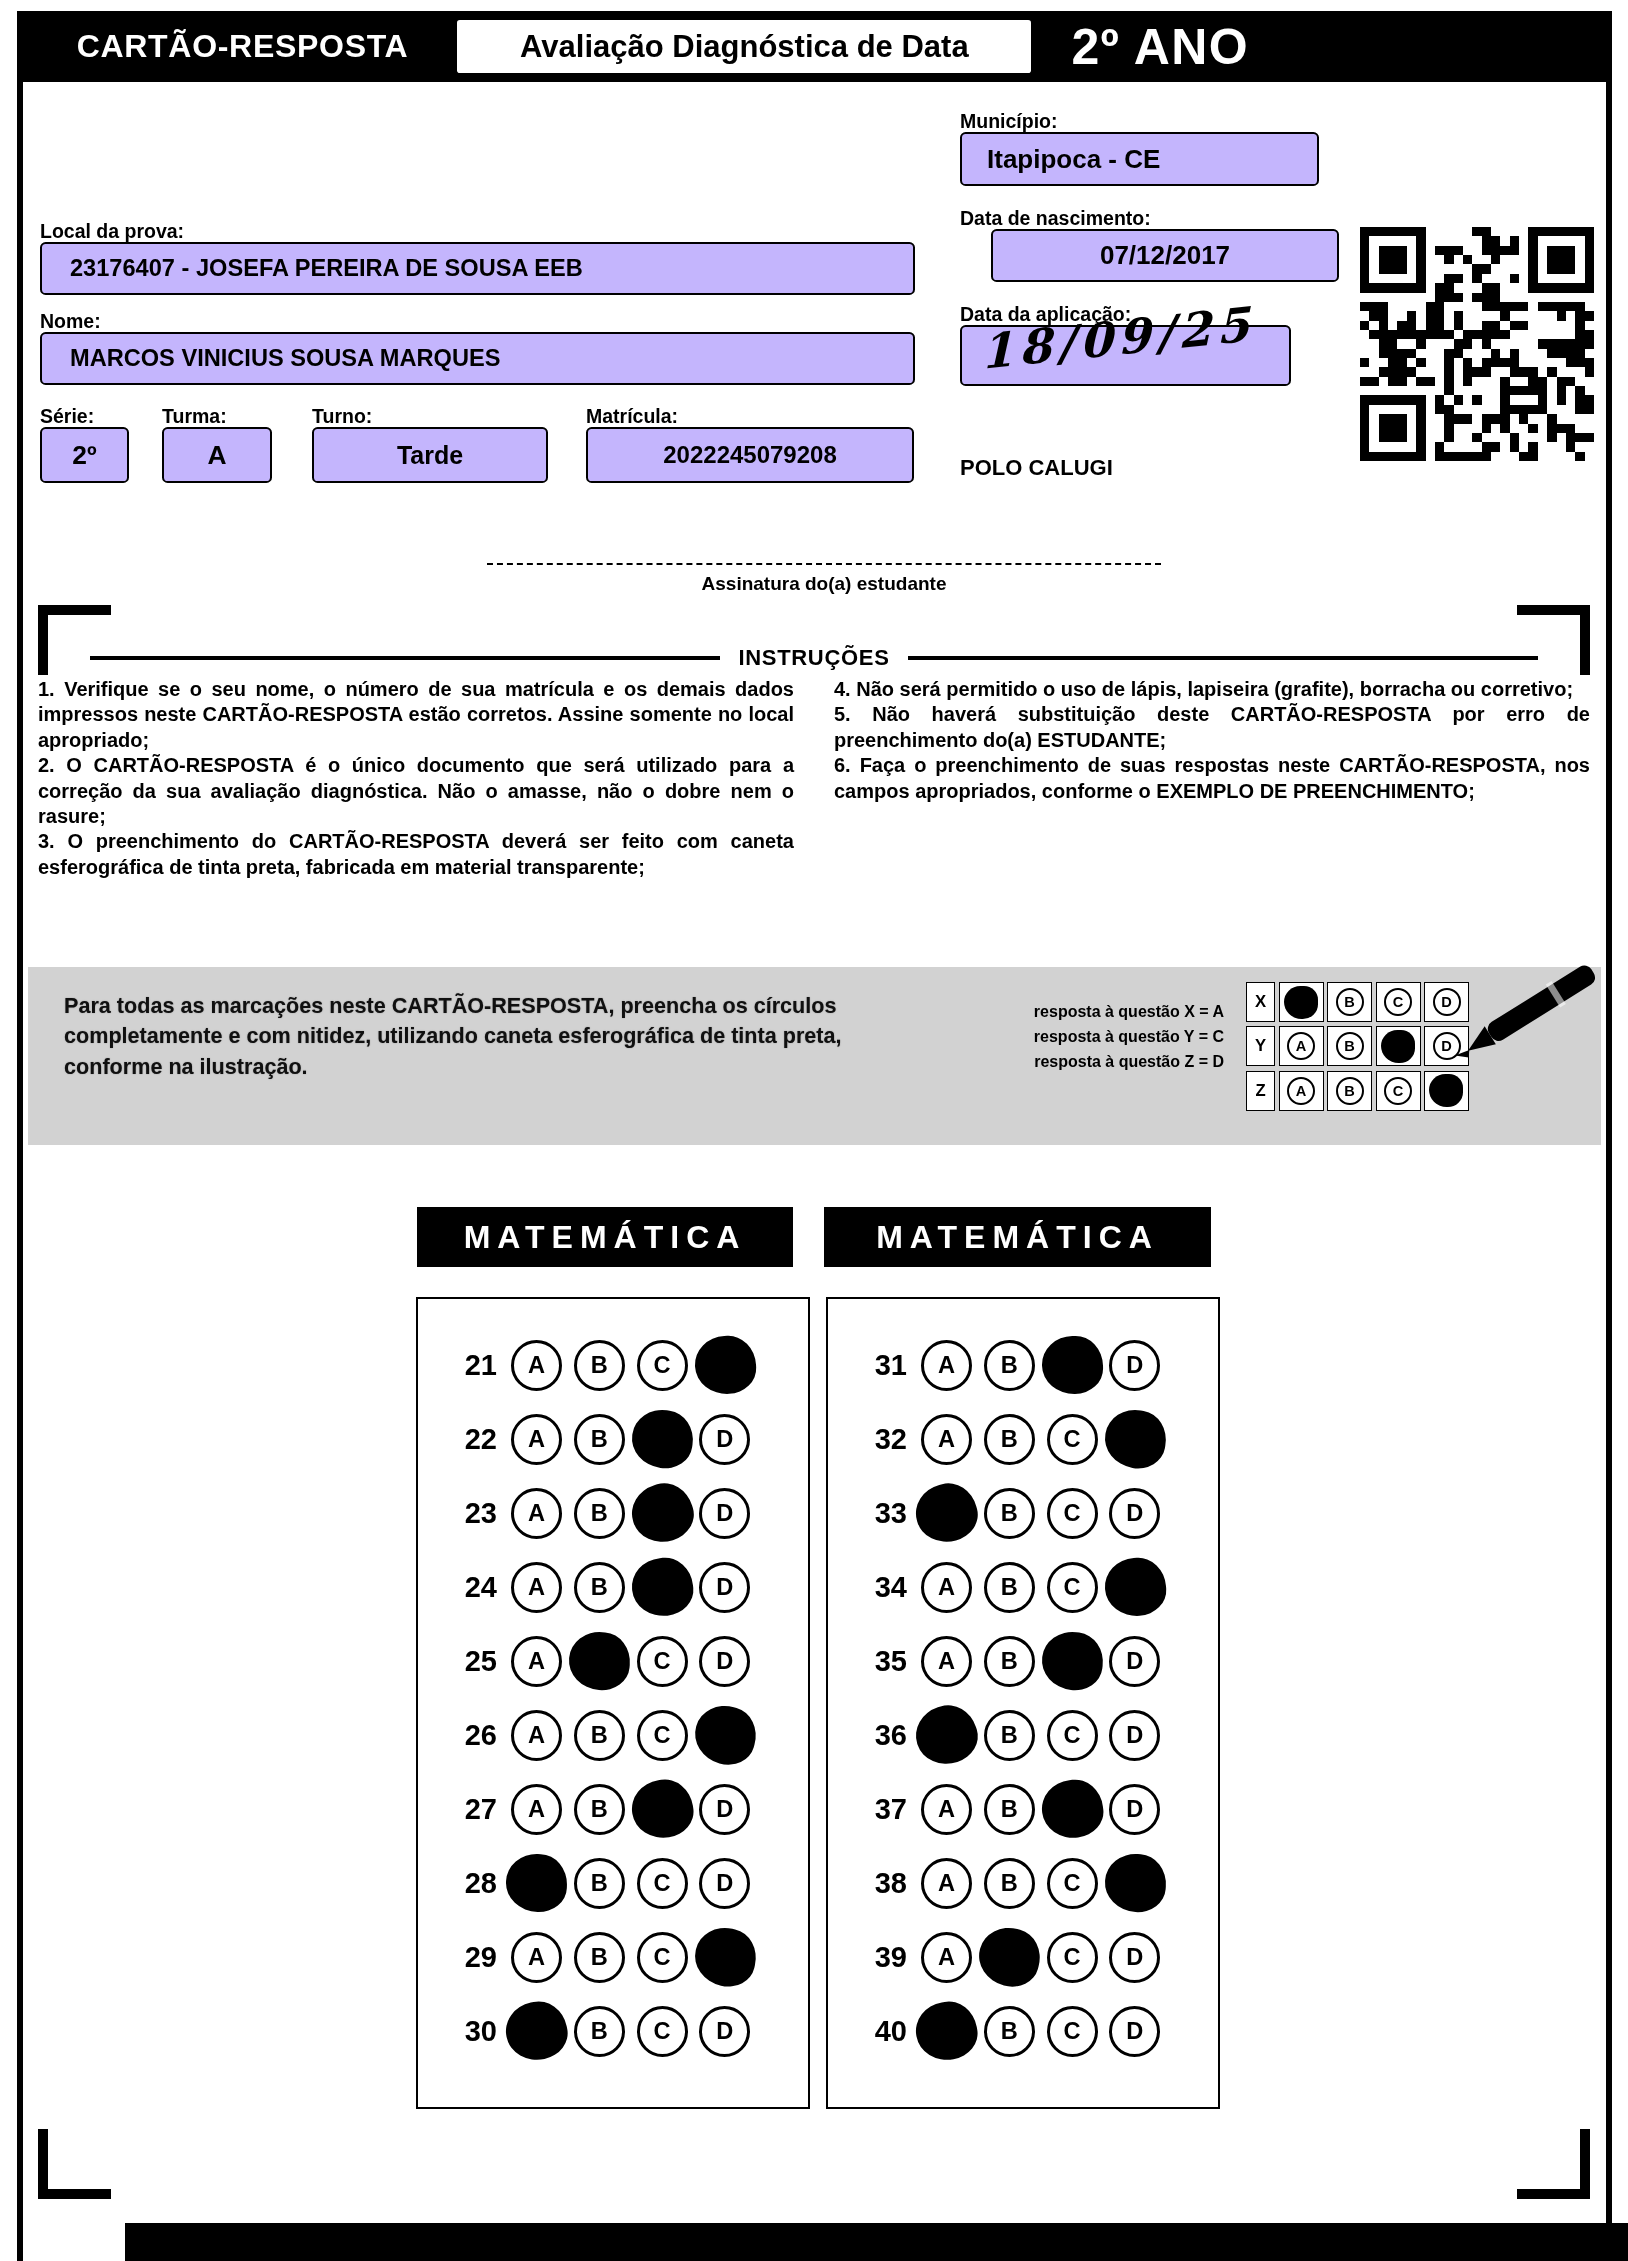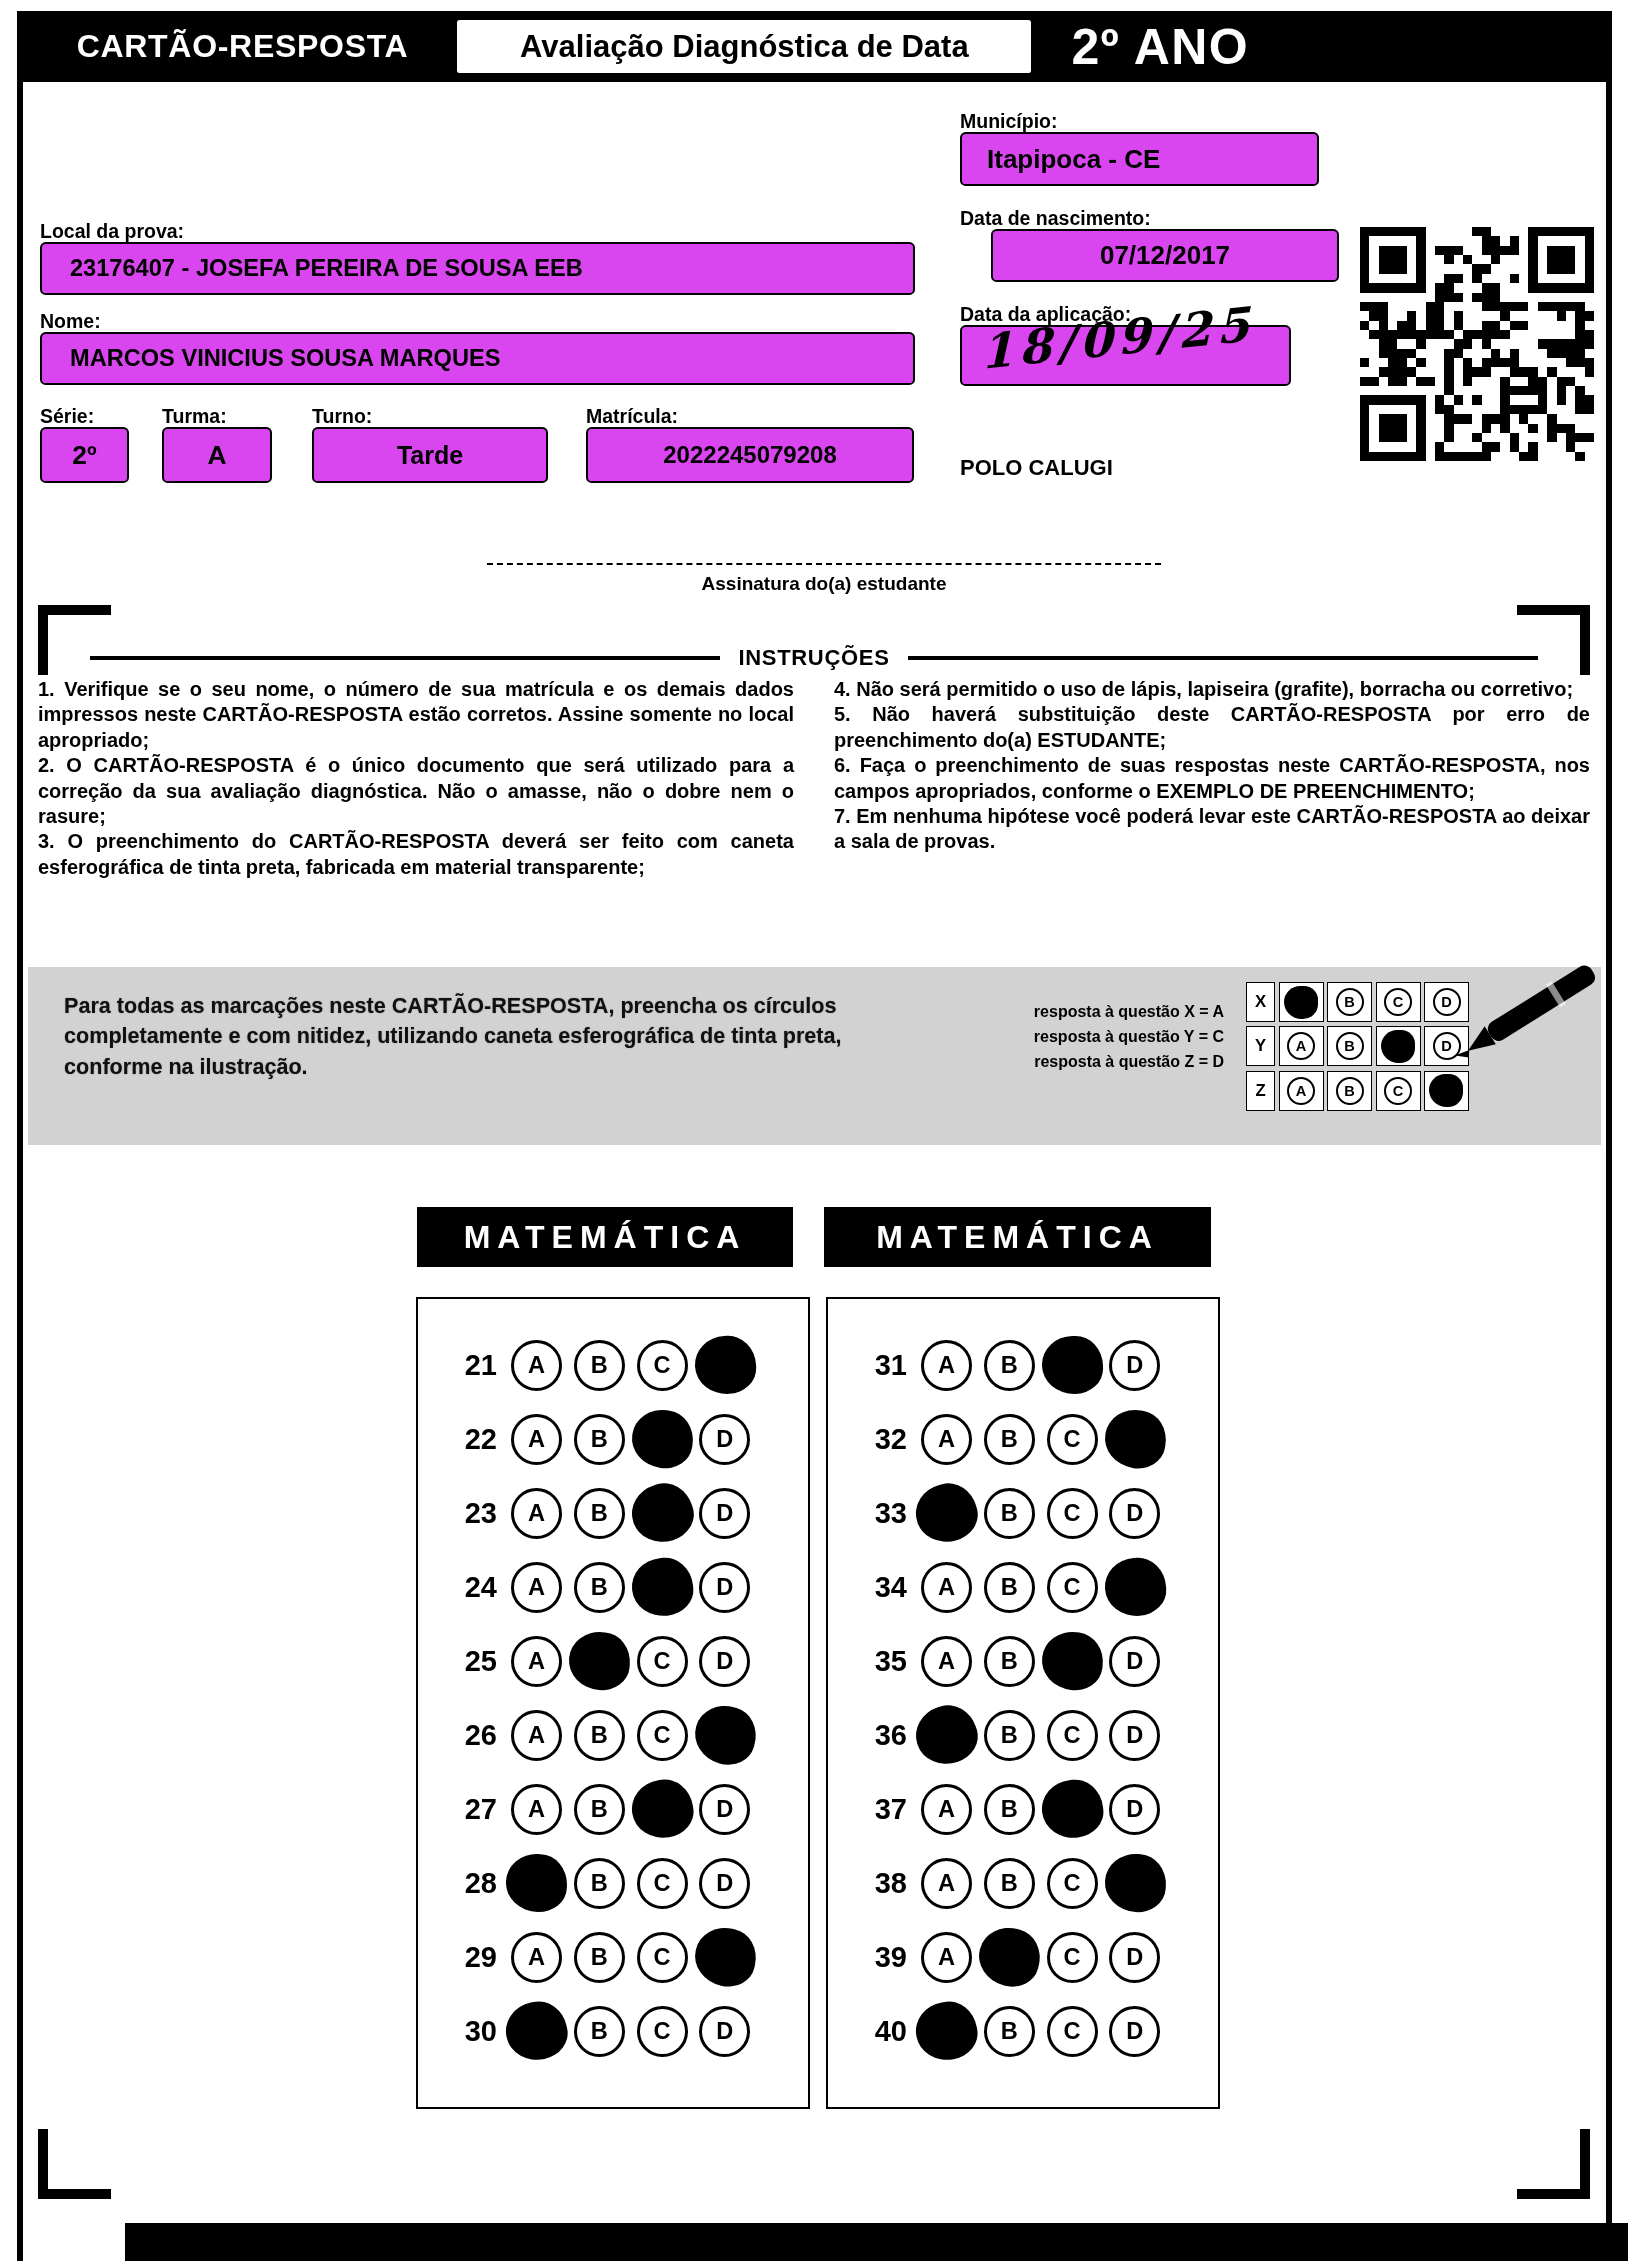--- a/index.html
+++ b/index.html
@@ -16,21 +16,21 @@
   .header { position:absolute; left:16.7px; top:11px; width:1595px; height:71px; background:#000;
             display:flex; align-items:center; box-sizing:border-box; }
   .header-title { margin-left:60px; color:#fff; font-size:32px; font-weight:bold; letter-spacing:0.7px; }
   .exam-box { margin-left:49px; width:574px; height:53px; background:#fff; border-radius:2.8px;
               display:flex; align-items:center; justify-content:center; font-size:31px; font-weight:bold; }
   .grade { margin-left:40px; color:#fff; font-size:50px; font-weight:bold; letter-spacing:1.4px; }
 
   
   .field-label { position:absolute; font-size:19.5px; font-weight:bold; }
   .field-box { position:absolute; border:2.1px solid #000; border-radius:5.6px; box-sizing:border-box;
-               display:flex; align-items:center; font-weight:bold; font-size:23.6px; background:#d946ef; }
+               display:flex; align-items:center; font-weight:bold; font-size:23.6px; background:#c4b5fd; }
 
   
   .applicator { position:absolute; left:40px; top:117px; width:875px; height:93px;
                 border:1.4px solid #000; box-sizing:border-box; }
   .applicator-bar { position:absolute; left:249px; top:-0.7px; right:-0.7px; height:33px; background:#000;
                     color:#3c3c3c; font-size:17.4px; font-weight:bold; letter-spacing:2.1px;
                     display:flex; align-items:center; justify-content:center; }
   .cb-row { position:absolute; left:12.5px; right:82px; bottom:12.5px; display:flex;
             justify-content:space-between; align-items:center; }
   .cb-item { display:flex; align-items:center; gap:18px; font-size:19.5px; font-weight:bold; }
@@ -188,21 +188,20 @@
   <div class="instr-cols">
     <div class="instr-col">
         <p class="instr">1. Verifique se o seu nome, o número de sua matrícula e os demais dados impressos neste CARTÃO-RESPOSTA estão corretos. Assine somente no local apropriado;</p>
         <p class="instr">2. O CARTÃO-RESPOSTA é o único documento que será utilizado para a correção da sua avaliação diagnóstica. Não o amasse, não o dobre nem o rasure;</p>
         <p class="instr">3. O preenchimento do CARTÃO-RESPOSTA deverá ser feito com caneta esferográfica de tinta preta, fabricada em material transparente;</p>
       </div>
     <div class="instr-col">
         <p class="instr">4. Não será permitido o uso de lápis, lapiseira (grafite), borracha ou corretivo;</p>
         <p class="instr">5. Não haverá substituição deste CARTÃO-RESPOSTA por erro de preenchimento do(a) ESTUDANTE;</p>
         <p class="instr">6. Faça o preenchimento de suas respostas neste CARTÃO-RESPOSTA, nos campos apropriados, conforme o EXEMPLO DE PREENCHIMENTO;</p>
-        <p class="instr">7. Em nenhuma hipótese você poderá levar este CARTÃO-RESPOSTA ao deixar a sala de provas.</p>
       </div>
   </div>
 
   <div class="example-band">
     <div class="example-text">Para todas as marcações neste CARTÃO-RESPOSTA, preencha os círculos completamente e com nitidez, utilizando caneta esferográfica de tinta preta, conforme na ilustração.</div>
     <div class="example-legend">
         <div class="legend-line">resposta à questão X = A</div>
         <div class="legend-line">resposta à questão Y = C</div>
         <div class="legend-line">resposta à questão Z = D</div>
       </div>

